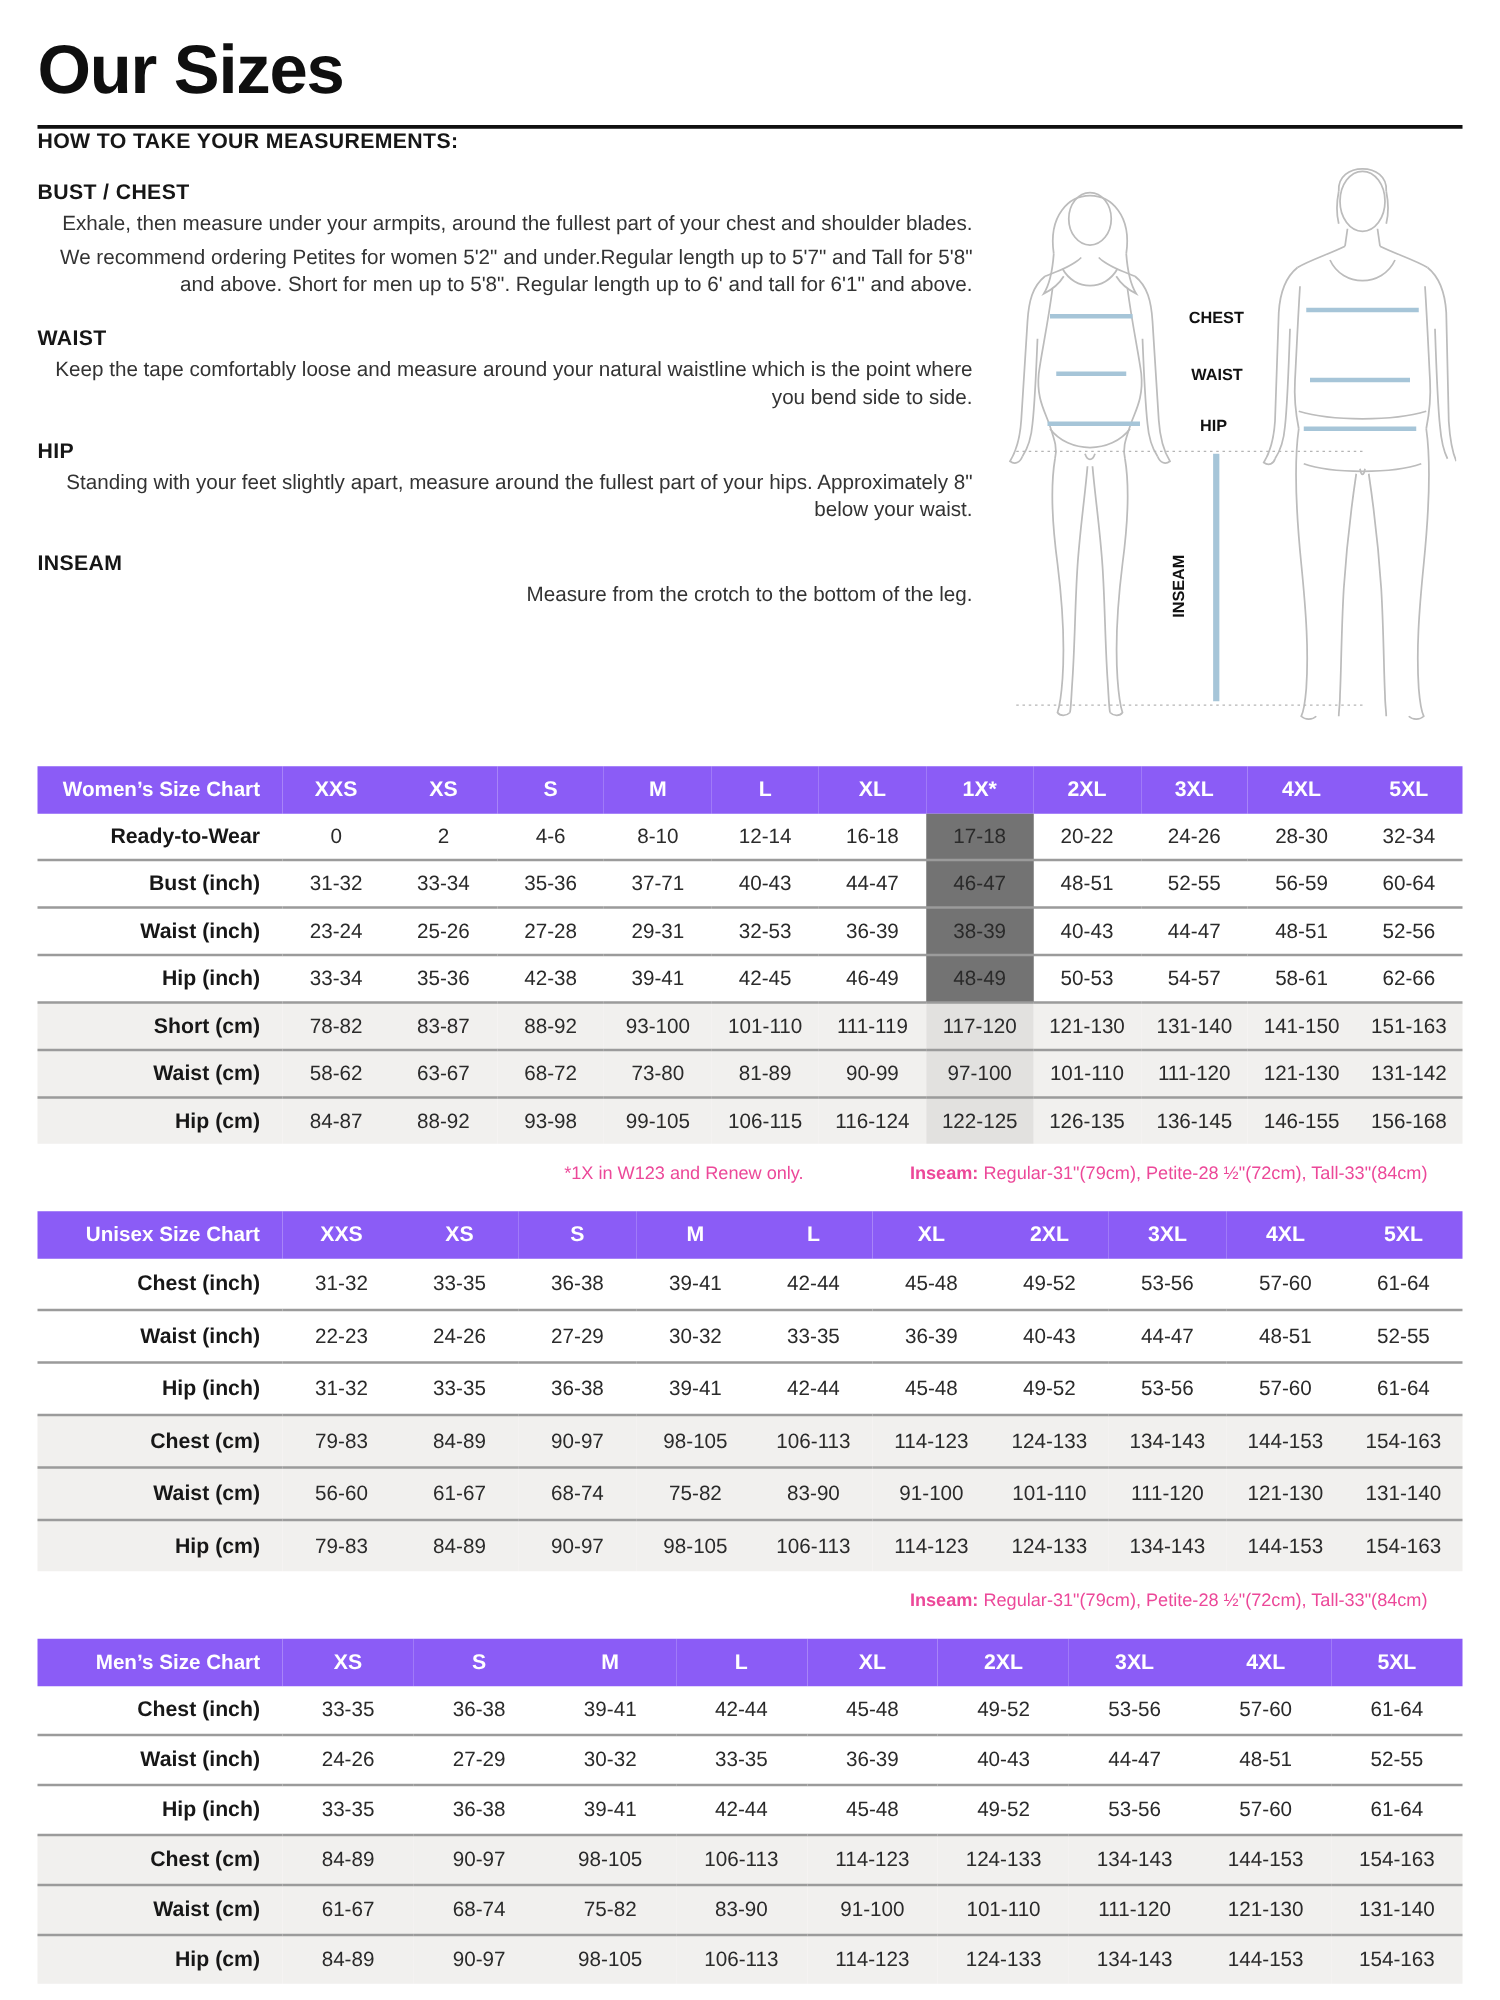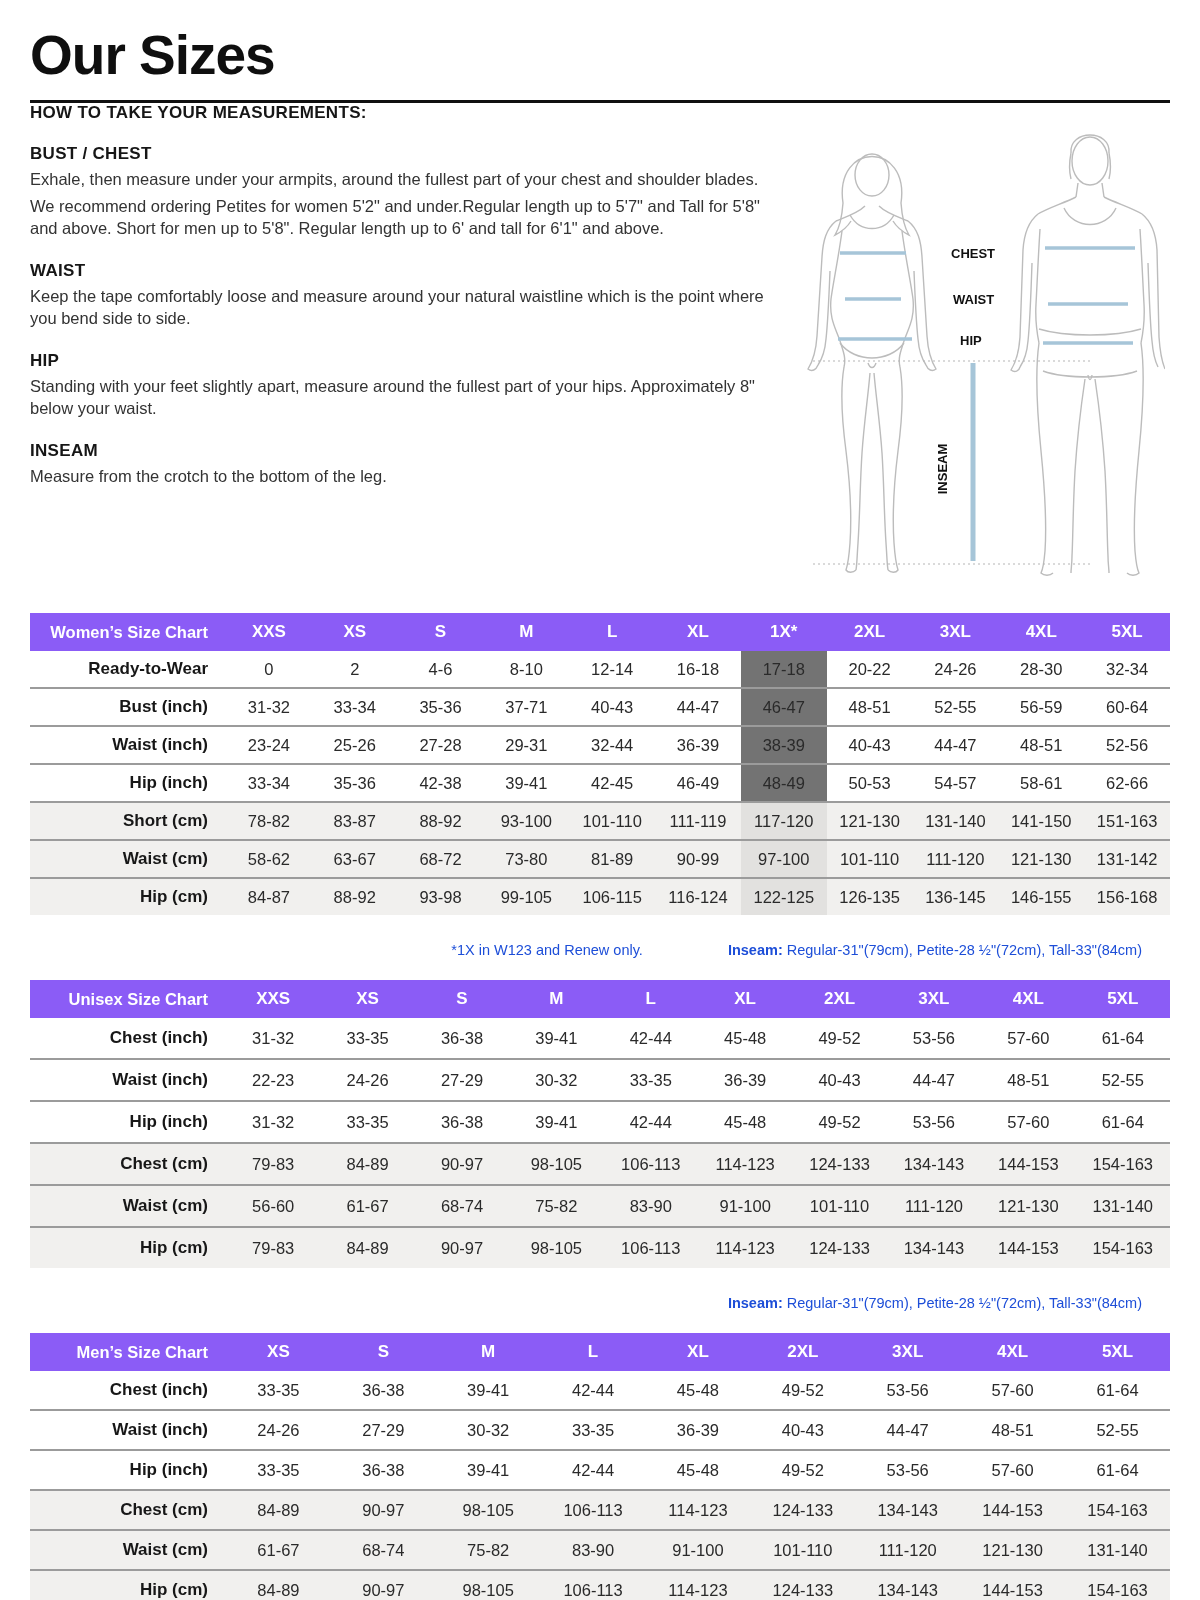--- a/index.html
+++ b/index.html
@@ -22,21 +22,21 @@
   .howto-heading {
     font-size: 17px; font-weight: 700;
     letter-spacing: 0.3px; color: #161616;
   }
   .guide-section { max-width: 748px; }
   .guide-section .sec-title {
     margin-top: 21px; font-size: 17px; font-weight: 700;
     letter-spacing: 0.3px; color: #161616;
   }
   .guide-section .sec-body {
-    margin-top: 5px; font-size: 16.5px; line-height: 1.33; color: #333333;
+    margin-top: 5px; font-size: 16.5px; line-height: 1.33; color: #333333; text-align: right;
   }
 
   .figure-diagram { position: absolute; left: 745px; top: 8px; width: 390px; height: 470px; }
 
   .chart-block { margin-top: 32px; }
   .chart-block + .chart-block { margin-top: 22px; }
   table.size-table {
     width: 1140px; table-layout: fixed; border-collapse: collapse;
   }
   table.size-table thead th {
@@ -54,22 +54,22 @@
     font-size: 17px; color: #171717;
   }
   table.size-table tr.cm td { background: #f1f0ee; }
   table.size-table td.hl { background: #737373; }
   table.size-table tr.cm td.hl { background: #e2e1df; }
   table.tbl-unisex td { padding: 10px 2px; }
   table.tbl-men td { padding: 9px 2px; }
 
   .footnote-row {
     display: flex; justify-content: flex-end; gap: 85px;
-    padding-right: 28px; margin-top: 27px;
-    font-size: 14.5px; color: #1d4ed8;
+    padding-right: 28px; margin-top: 16px;
+    font-size: 14.5px; color: #ec4899;
   }
   .footnote-row b { font-weight: 700; }
 </style>
 </head>
 <body>
 
 <div class="content">
   <h1 class="page-title">Our Sizes</h1>
   <hr class="title-rule">
 
@@ -224,21 +224,21 @@
             <td>52-55</td>
             <td>56-59</td>
             <td>60-64</td>
           </tr>
           <tr>
             <td class="rowlabel">Waist (inch)</td>
             <td>23-24</td>
             <td>25-26</td>
             <td>27-28</td>
             <td>29-31</td>
-            <td>32-44</td>
+            <td>32-53</td>
             <td>36-39</td>
             <td class="hl">38-39</td>
             <td>40-43</td>
             <td>44-47</td>
             <td>48-51</td>
             <td>52-56</td>
           </tr>
           <tr>
             <td class="rowlabel">Hip (inch)</td>
             <td>33-34</td>

